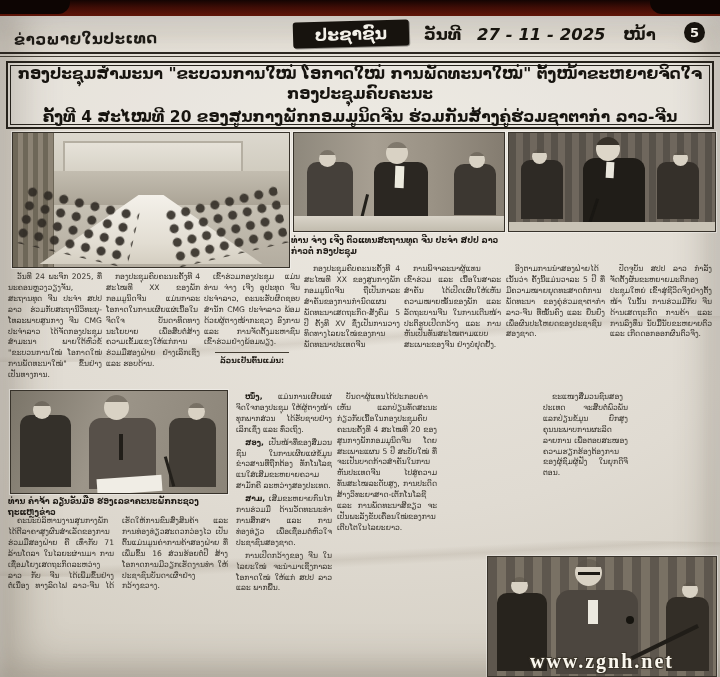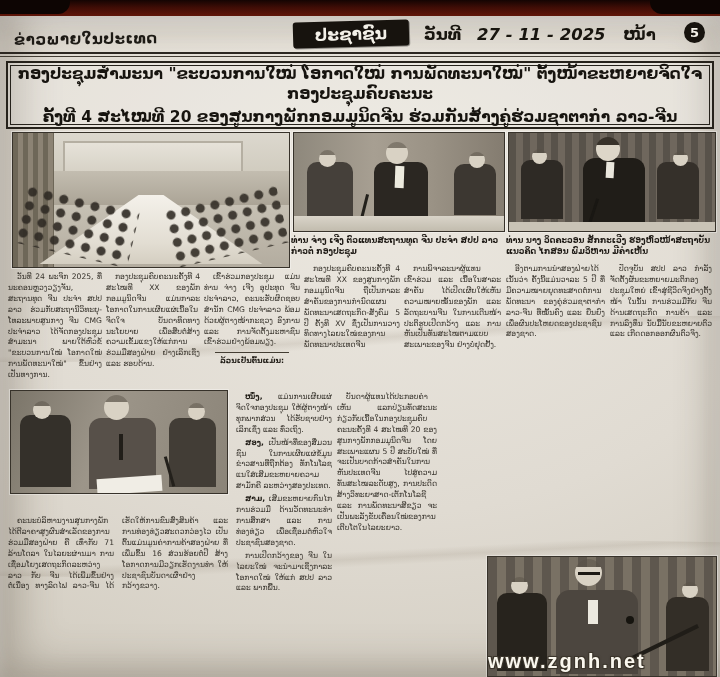--- a/index.html
+++ b/index.html
@@ -103,22 +103,22 @@
   .ph5-fig-l{left:4%;top:30%;width:22%;height:66%;background:#27231d;border-radius:10px 10px 0 0;}
   .ph5-head-l{left:10%;top:17%;width:17px;height:17px;}
   .ph5-fig-r{right:3%;top:34%;width:19%;height:62%;background:#332e27;border-radius:10px 10px 0 0;}
   .ph5-head-r{right:8%;top:21%;width:16px;height:16px;}
   .ph5-fig-c{left:30%;top:28%;width:36%;height:70%;background:#4c463f;border-radius:14px 14px 0 0;}
   .ph5-shirt{left:44%;top:36%;width:10px;height:24px;background:#ece9df;}
   .ph5-head-c{left:38%;top:2%;width:27px;height:27px;}
   .ph5-glasses{left:39.5%;top:13%;width:22px;height:3px;background:#1d1a15;}
   .ph5-boom{right:6%;bottom:26%;width:78px;height:4px;background:#201d18;transform:rotate(-26deg);}
   .ph5-michead{right:36%;bottom:44%;width:8px;height:8px;border-radius:50%;background:#16140f;}
-  .watermark{position:absolute;left:0;right:0;bottom:3px;
-        font-family:Liberation Sans, sans-serif;font-size:20px;font-weight:bold;letter-spacing:2px;
+  .watermark{position:absolute;left:0;right:0;bottom:3px;text-align:center;
+        font-family:Liberation Serif, serif;font-size:20px;font-weight:bold;letter-spacing:2px;
         color:#faf7ee;text-shadow:1px 1px 0 #3b352b,-1px -1px 0 #3b352b,1px -1px 0 #3b352b,
         -1px 1px 0 #3b352b,0 0 3px #3b352b;}
   
   .caption{position:absolute;font-size:8px;font-weight:bold;line-height:11px;text-align:left;
         color:#1e1a15;}
   .col{position:absolute;font-size:7.6px;line-height:10.9px;text-align:justify;color:#35312a;
         overflow:hidden;text-indent:9px;}
   .col p{margin:0 0 2px 4px;text-indent:9px;}
   .col .lead{font-weight:bold;color:#211d17;}
   .divider{border:none;border-top:1px solid #433d33;width:78%;margin:4px auto 3px auto;}
@@ -179,21 +179,20 @@
       <div class="shape ph3-fig-b1"></div>
       <div class="shape head ph3-head-b1"></div>
       <div class="shape ph3-fig-b2"></div>
       <div class="shape head ph3-head-b2"></div>
       <div class="shape ph3-fig-c"></div>
       <div class="shape ph3-collar"></div>
       <div class="shape head ph3-head-c"></div>
       <div class="shape ph3-mic"></div>
       <div class="shape ph3-desk"></div>
     </div>
-    <div class="caption" style="left:506px;top:219px;width:210px;">ທ່ານ ນາງ ວິດຄະວອນ ສັກກະເວີງ ຮອງຫົວໜ້າສະຖາບັນແນວຄິດ ໄກສອນ ພົມວິຫານ ມີຄຳເຫັນ</div>
 
     <div class="col" style="left:8px;top:256px;width:94px;height:118px;">ວັນທີ 24 ພະຈິກ 2025, ທີ່ນະຄອນຫຼວງວຽງຈັນ, ສະຖານທູດ ຈີນ ປະຈຳ ສປປ ລາວ ຮ່ວມກັບສະຖານີວິທະຍຸ-ໂທລະພາບສູນກາງ ຈີນ CMG ປະຈຳລາວ ໄດ້ຈັດກອງປະຊຸມສຳມະນາ ພາຍໃຕ້ຫົວຂໍ້ "ຂະບວນການໃໝ່ ໂອກາດໃໝ່ ການພັດທະນາໃໝ່" ຂຶ້ນຢ່າງເປັນທາງການ.</div>
     <div class="col" style="left:106px;top:256px;width:94px;height:118px;">ກອງປະຊຸມຄົບຄະນະຄັ້ງທີ 4 ສະໄໝທີ XX ຂອງພັກກອມມູນິດຈີນ ແມ່ນກາລະໂອກາດໃນການເຜີຍແຜ່ເນື້ອໃນຈິດໃຈ ບັນດາທິດທາງນະໂຍບາຍ ເພື່ອສືບຕໍ່ສ້າງຄວາມເຂັ້ມແຂງໃຫ້ແກ່ການຮ່ວມມືສອງຝ່າຍ ຢ່າງເລິກເຊິ່ງ ແລະ ຮອບດ້ານ.</div>
     <div class="col" style="left:204px;top:256px;width:96px;height:118px;">
       <span>ເຂົ້າຮ່ວມກອງປະຊຸມ ແມ່ນທ່ານ ຈ່າງ ເຈີງ ອຸປະທູດ ຈີນ ປະຈຳລາວ, ຄະນະຮັບຜິດຊອບສຳນັກ CMG ປະຈຳລາວ ພ້ອມດ້ວຍຜູ້ຕາງໜ້າກະຊວງ ອົງການ ແລະ ການຈັດຕັ້ງມະຫາຊົນ ເຂົ້າຮ່ວມຢ່າງພ້ອມພຽງ.</span>
       <hr class="divider">
       <div class="note">ລ້ວນເປັນຕົ້ນແມ່ນ:</div>
     </div>
     <div class="col" style="left:304px;top:248px;width:96px;height:126px;">ກອງປະຊຸມຄົບຄະນະຄັ້ງທີ 4 ສະໄໝທີ XX ຂອງສູນກາງພັກກອມມູນິດຈີນ ຖືເປັນກາລະສຳຄັນຂອງການກຳນົດແຜນພັດທະນາເສດຖະກິດ-ສັງຄົມ 5 ປີ ຄັ້ງທີ XV ຊຶ່ງເປັນການວາງທິດທາງໄລຍະໃໝ່ຂອງການພັດທະນາປະເທດຈີນ</div>
     <div class="col" style="left:404px;top:248px;width:97px;height:126px;">ການພິຈາລະນາຜູ້ແທນເຂົ້າຮ່ວມ ແລະ ເນື້ອໃນສາລະສຳຄັນ ໄດ້ເປີດເຜີຍໃຫ້ເຫັນຄວາມໝາຍໝັ້ນຂອງພັກ ແລະ ລັດຖະບານຈີນ ໃນການເດີນໜ້າປະຕິຮູບເປີດກວ້າງ ແລະ ການຫັນເປັນທັນສະໄໝຕາມແບບສະເພາະຂອງຈີນ ຢ່າງບໍ່ຢຸດຢັ້ງ.</div>
@@ -204,30 +203,32 @@
       <div class="shape ph4-fig-l"></div>
       <div class="shape head ph4-head-l"></div>
       <div class="shape ph4-fig-r"></div>
       <div class="shape head ph4-head-r"></div>
       <div class="shape ph4-fig-c"></div>
       <div class="shape ph4-tie"></div>
       <div class="shape head ph4-head-c"></div>
       <div class="shape ph4-paper"></div>
       <div class="shape ph4-mic"></div>
     </div>
+    <div class="caption" style="left:8px;top:480px;width:220px;text-align:left;">ທ່ານ ຄຳຈ້າ ລຽນຂັນມືອ ຮອງເລຂາຄະນະພັກກະຊວງຖະແຫຼງຂ່າວ</div>
 
     <div class="col twocol" style="left:8px;top:500px;width:220px;height:158px;">ຄະນະບໍລິຫານງານສູນກາງພັກ ໄດ້ຕີລາຄາສູງຜົນສຳເລັດຂອງການຮ່ວມມືສອງຝ່າຍ ຄື ເທົ່າກັບ 71 ລ້ານໂດລາ ໃນໄລຍະຜ່ານມາ ການເຊື່ອມໂຍງເສດຖະກິດລະຫວ່າງ ລາວ ກັບ ຈີນ ໄດ້ເພີ່ມຂຶ້ນຢ່າງຕໍ່ເນື່ອງ ທາງລົດໄຟ ລາວ-ຈີນ ໄດ້ເຮັດໃຫ້ການຂົນສົ່ງສິນຄ້າ ແລະ ການທ່ອງທ່ຽວສະດວກວ່ອງໄວ ເປັນຕົ້ນແມ່ນມູນຄ່າການຄ້າສອງຝ່າຍ ທີ່ເພີ່ມຂຶ້ນ 16 ສ່ວນຮ້ອຍຕໍ່ປີ ສ້າງໂອກາດການມີວຽກເຮັດງານທຳ ໃຫ້ປະຊາຊົນບັນດາເຜົ່າຢ່າງກວ້າງຂວາງ.</div>
 
     <div class="col" style="left:232px;top:376px;width:100px;height:282px;">
       <p><b class="lead">ໜຶ່ງ,</b><span> ແມ່ນການເຜີຍແຜ່ຈິດໃຈກອງປະຊຸມ ໃຫ້ຜູ້ຕາງໜ້າທຸກພາກສ່ວນ ໄດ້ຮັບຊາບຢ່າງເລິກເຊິ່ງ ແລະ ທົ່ວເຖິງ.</span></p>
       <p><b class="lead">ສອງ,</b><span> ເປັນໜ້າທີ່ຂອງສື່ມວນຊົນ ໃນການເຜີຍແຜ່ຂໍ້ມູນຂ່າວສານທີ່ຖືກຕ້ອງ ທັກໂນໂລຊ ແນໃສ່ເສີມຂະຫຍາຍຄວາມສາມັກຄີ ລະຫວ່າງສອງປະເທດ.</span></p>
       <p><b class="lead">ສາມ,</b><span> ເສີມຂະຫຍາຍກົນໄກການຮ່ວມມື ດ້ານວັດທະນະທຳ ການສຶກສາ ແລະ ການທ່ອງທ່ຽວ ເພື່ອເຊື່ອມຕໍ່ຫົວໃຈປະຊາຊົນສອງຊາດ.</span></p>
       <p><span>ການເປີດກວ້າງຂອງ ຈີນ ໃນໄລຍະໃໝ່ ຈະນຳມາເຊິ່ງກາລະໂອກາດໃໝ່ ໃຫ້ແກ່ ສປປ ລາວ ແລະ ພາກພື້ນ.</span></p>
     </div>
     <div class="col" style="left:337px;top:376px;width:100px;height:282px;">ບັນດາຜູ້ແທນໄດ້ປະກອບຄຳເຫັນ ແລກປ່ຽນທັດສະນະ ກ່ຽວກັບເນື້ອໃນກອງປະຊຸມຄົບຄະນະຄັ້ງທີ 4 ສະໄໝທີ 20 ຂອງສູນກາງພັກກອມມູນິດຈີນ ໂດຍສະເພາະແຜນ 5 ປີ ສະບັບໃໝ່ ທີ່ຈະເປັນບາດກ້າວສຳຄັນໃນການຫັນປະເທດຈີນ ໄປສູ່ຄວາມທັນສະໄໝລະດັບສູງ, ການປະດິດສ້າງວິທະຍາສາດ-ເຕັກໂນໂລຊີ ແລະ ການພັດທະນາສີຂຽວ ຈະເປັນພະລັງຂັບເຄື່ອນໃໝ່ຂອງການເຕີບໂຕໃນໄລຍະຍາວ.</div>
+    <div class="col" style="left:543px;top:376px;width:85px;height:160px;">ຂະແໜງສື່ມວນຊົນສອງປະເທດ ຈະສືບຕໍ່ພົວພັນແລກປ່ຽນຂໍ້ມູນ ຍົກສູງຄຸນນະພາບການຜະລິດລາຍການ ເພື່ອຕອບສະໜອງຄວາມຮຽກຮ້ອງຕ້ອງການຂອງຜູ້ຊົມຜູ້ຟັງ ໃນຍຸກດິຈິຕອນ.</div>
 
     <div class="photo ph5" style="left:487px;top:540px;width:228px;height:119px;">
       <div class="shape ph5-fig-l"></div>
       <div class="shape head ph5-head-l"></div>
       <div class="shape ph5-fig-r"></div>
       <div class="shape head ph5-head-r"></div>
       <div class="shape ph5-fig-c"></div>
       <div class="shape ph5-shirt"></div>
       <div class="shape head ph5-head-c"></div>
       <div class="shape ph5-glasses"></div>

